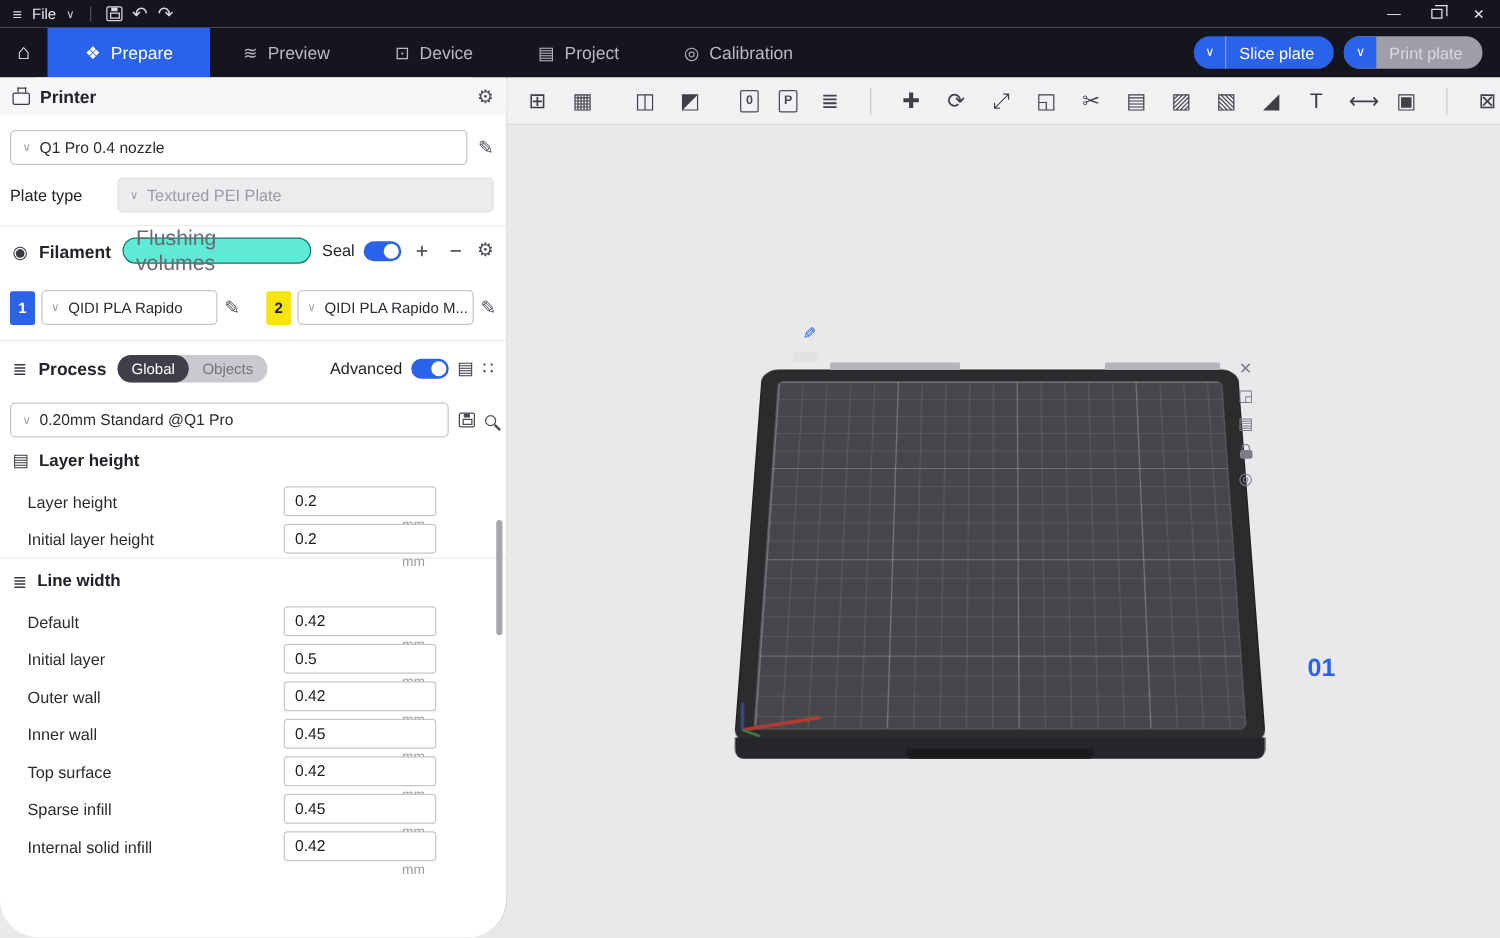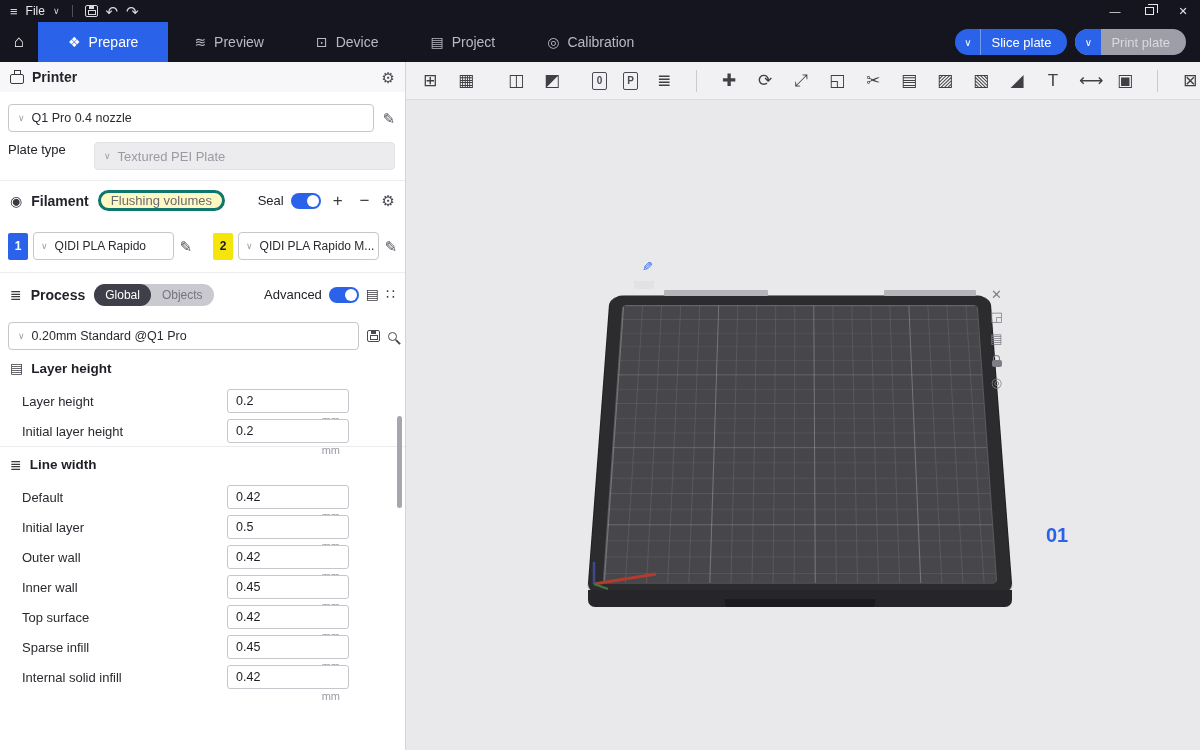--- a/index.html
+++ b/index.html
@@ -37,21 +37,21 @@
   .pill-chev { width:26px; height:100%; display:flex; align-items:center; justify-content:center;
     color:#fff; font-size:10px; }
   .pill-slice { background:#2a63e9; color:#fff; }
   .pill-slice .pill-chev { border-right:1px solid rgba(255,255,255,.35); }
   .pill-label { padding:0 16px 0 10px; }
   .pill-print { background:#9d9ea8; color:#d9d9de; }
   .pill-print .pill-chev { background:#2a63e9; }
 
   
   .main { display:flex; height:688px; }
-  .panel { width:418px; background:#fff; border-right:1px solid #d4d4d8; position:relative; }
+  .panel { width:418px; background:#fff; border-right:1px solid #d4d4d8; position:relative;border-radius:31px; }
   .viewport { flex:1; display:flex; flex-direction:column; }
 
   
   .sec-row { display:flex; align-items:center; padding:0 10px; }
   .ph { height:30px; justify-content:space-between; background:#f7f7f9; }
   .head-left { display:flex; align-items:center; gap:8px; }
   .head-title { font-size:14px; font-weight:700; color:#23232a; }
   .gear { color:#4a4a52; font-size:15px; line-height:1; }
   .icon-printer { width:14px; height:10px; border:1.5px solid #3a3a42; border-radius:2px; position:relative; margin-top:4px; }
   .icon-printer::before { content:''; position:absolute; left:3px; top:-5px; width:5px; height:3px;
@@ -60,27 +60,27 @@
 
   .combo { display:flex; align-items:center; gap:7px; height:28px; padding:0 9px;
     border:1px solid #c6c6cc; border-radius:4px; background:#fff; font-size:12.5px; color:#2a2a31;
     white-space:nowrap; overflow:hidden; }
   .combo .chev { color:#9a9aa2; font-size:9px; }
   .combo.disabled { background:#ececee; border-color:#e2e2e6; color:#9a9aa2; font-size:13px; }
   .edit-ic { color:#55555e; font-size:15px; line-height:1; }
 
   .printer-combo { display:flex; align-items:center; gap:8px; margin:12px 10px 0 8px; }
   .printer-combo .combo { flex:1; }
-  .plate-row { display:flex; gap:10px; margin:10px 10px 0 8px; }
+  .plate-row { display:flex; align-items:center; gap:10px; margin:10px 10px 0 8px; }
   .plate-label { font-size:13px; color:#23232a; width:76px; }
   .plate-row .combo { flex:1; }
 
   .fil-head { height:40px; margin-top:10px; border-top:1px solid #ececef; gap:9px; }
-  .btn-outline { height:21px; padding:0 10px; border:3px solid #0f766e; border-radius:11px;
-    font-size:13px; color:#6a6a73; display:flex; align-items:center; background:#fef9c3; }
+  .btn-outline { height:21px; padding:0 10px; border:1px solid #0f766e; border-radius:11px;
+    font-size:17px; color:#6a6a73; display:flex; align-items:center; background:#5eead4; }
   .seal-group { margin-left:auto; display:flex; align-items:center; gap:7px; }
   .lbl { font-size:13px; color:#23232a; }
   .toggle { width:30px; height:16px; border-radius:8px; background:#2a63e9; position:relative; display:inline-block; }
   .toggle::after { content:''; position:absolute; right:2px; top:2px; width:12px; height:12px; border-radius:50%; background:#fff; }
   .pm { font-size:17px; color:#3a3a42; padding:0 5px; line-height:1; }
 
   .fil-row { display:flex; align-items:center; gap:5px; margin:12px 8px 0; }
   .chip { width:20px; height:27px; border-radius:2px; display:flex; align-items:center; justify-content:center;
     font-size:12px; font-weight:700; }
   .chip1 { background:#2a63e9; color:#fff; }

